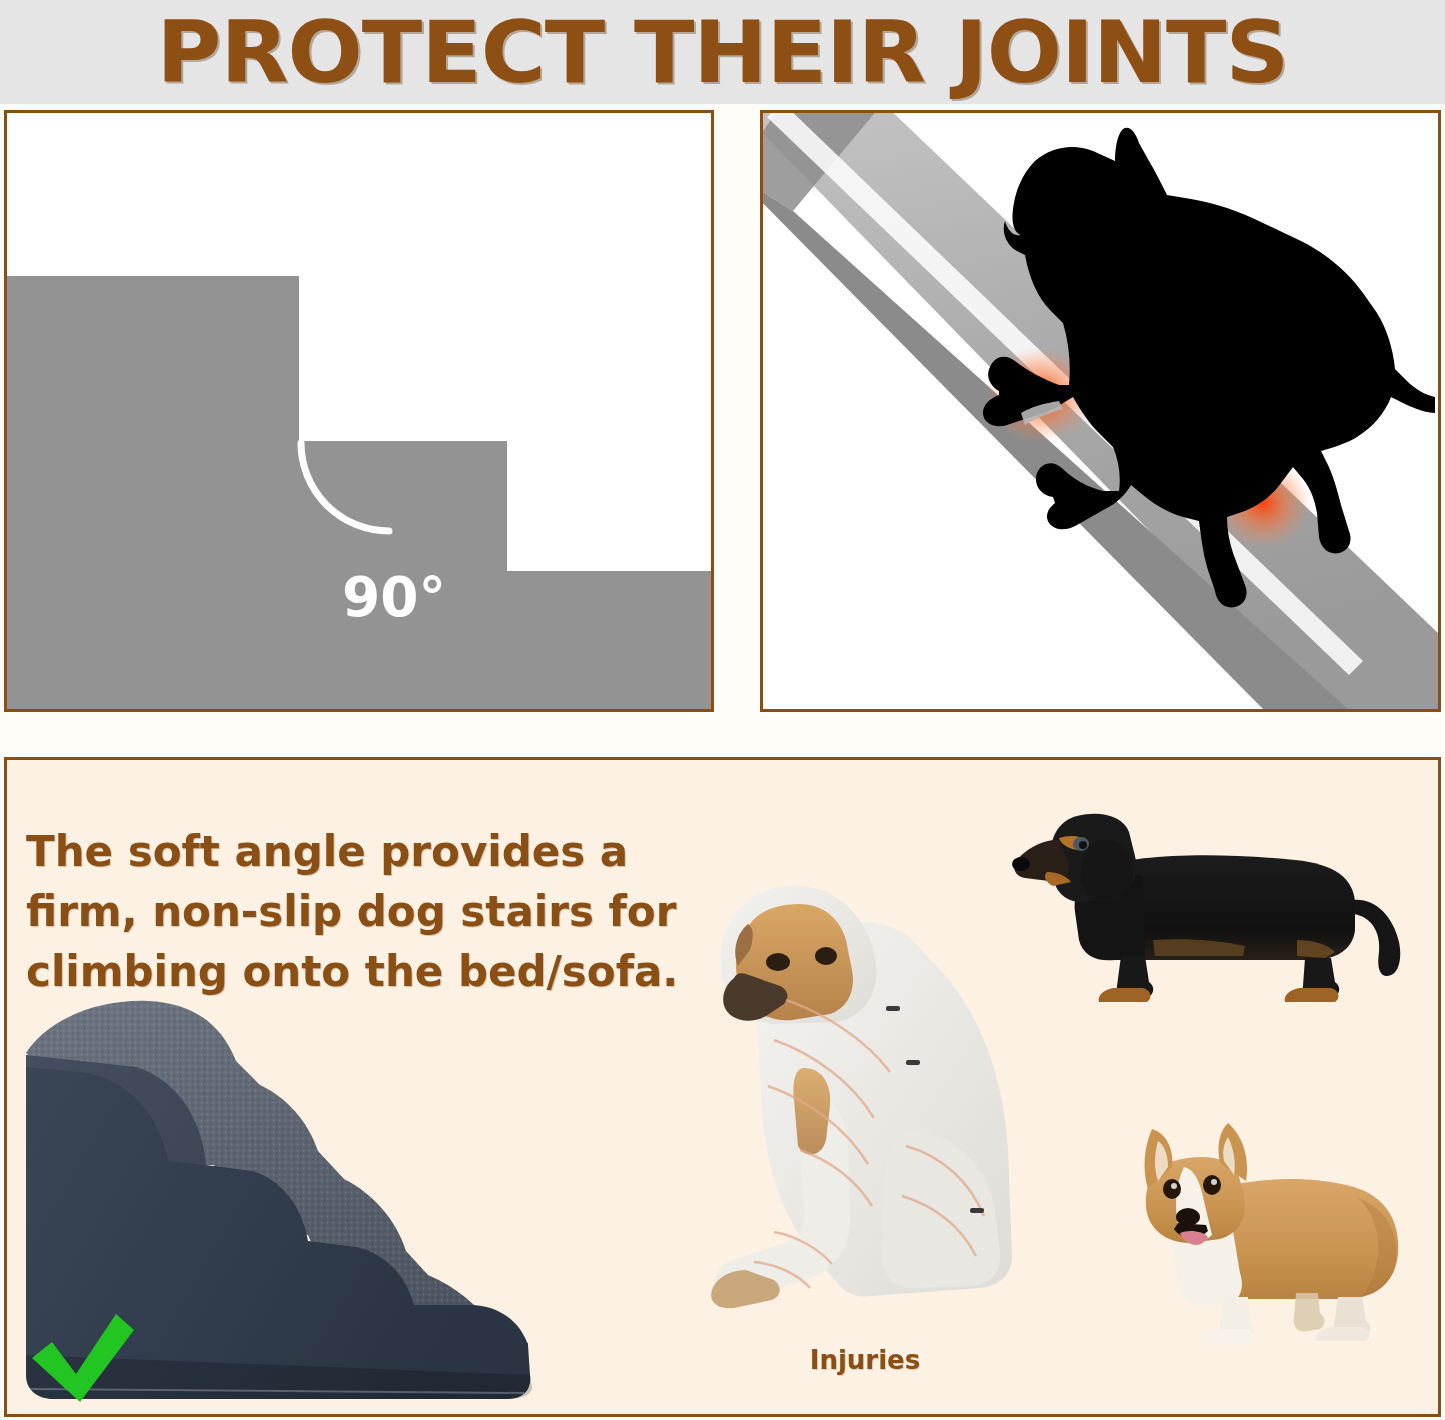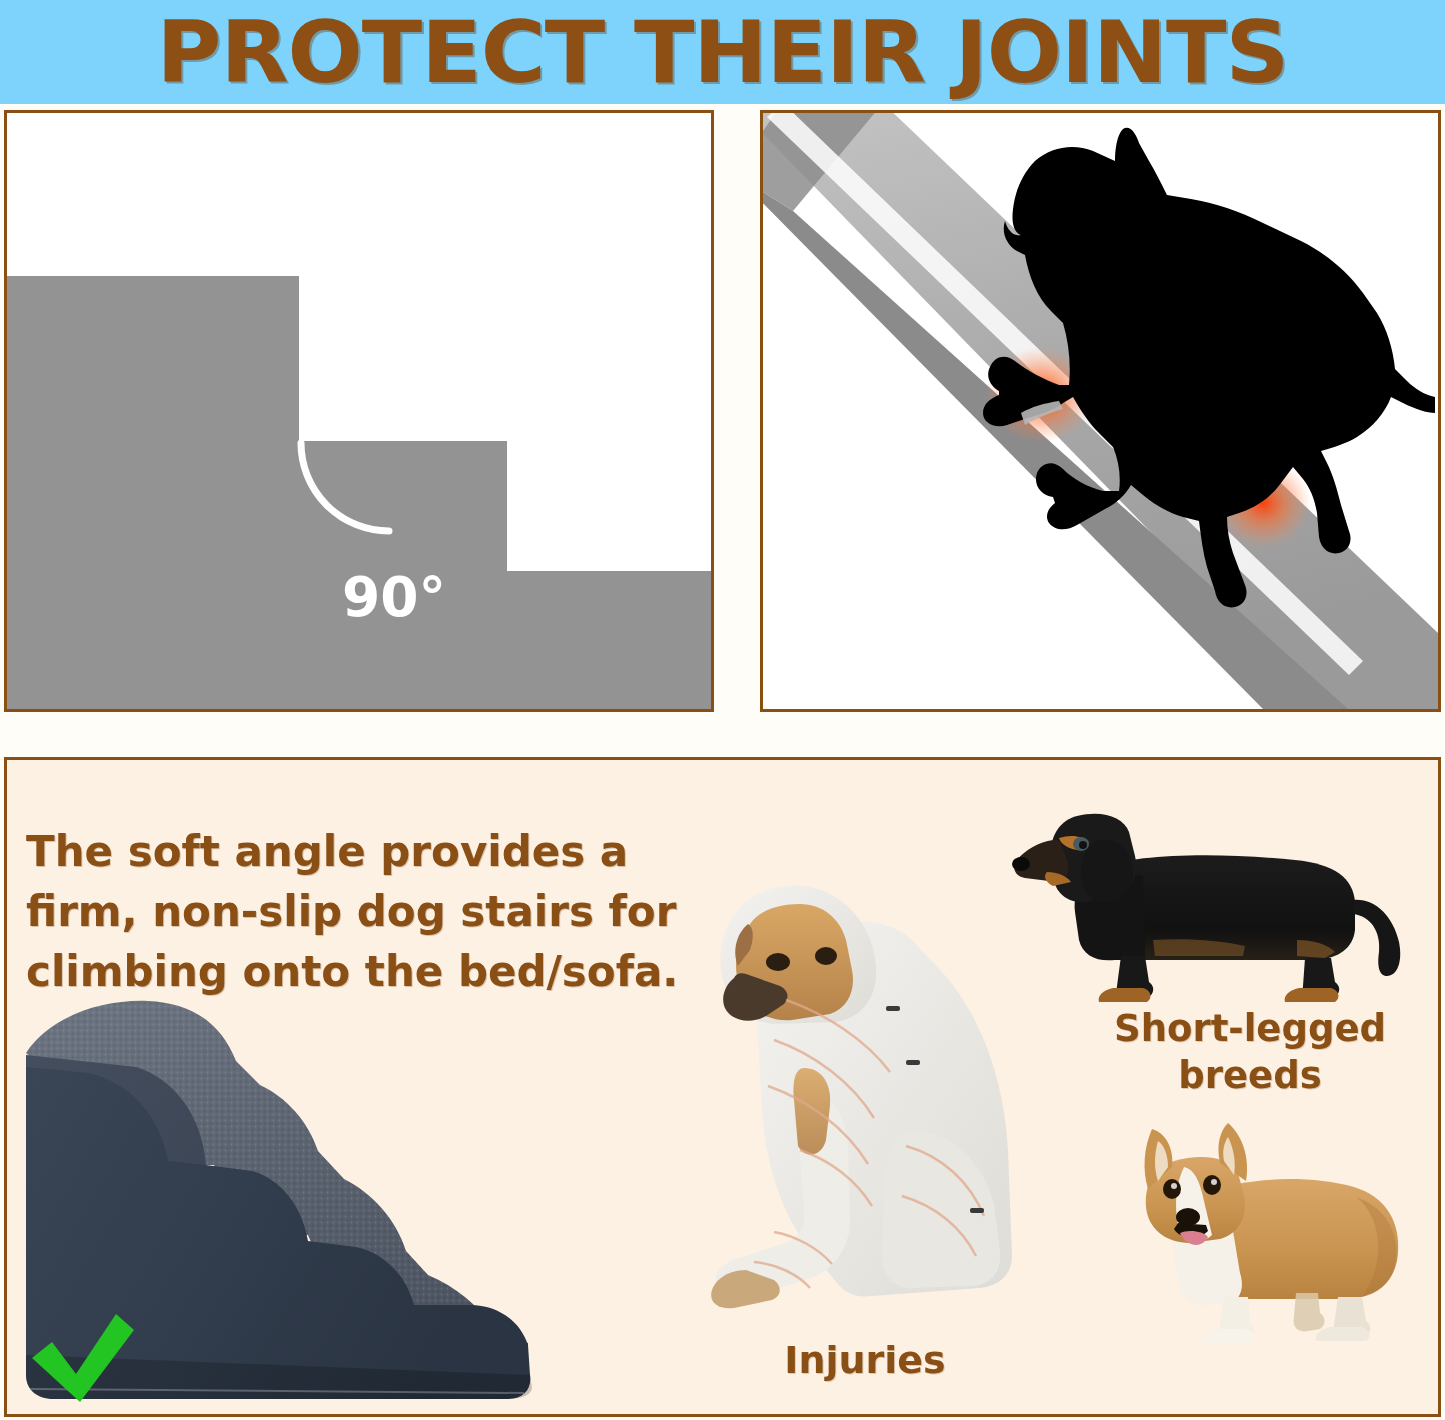--- a/index.html
+++ b/index.html
@@ -20,21 +20,21 @@
 
   
   .title-bar {
     position: absolute;
     left: 0; top: 0;
     width: 1445px;
     height: 104px;
     display: flex;
     align-items: center;
     justify-content: center;
-    background: #7dd3fc;
+    background: #e5e5e5;
   }
   .title-text {
     font-family: "DejaVu Sans", sans-serif;
     font-weight: bold;
     font-size: 86px;
     line-height: 86px;
     letter-spacing: -1px;
     color: #8e4f14;
     transform: scaleX(1.03);
     text-shadow: 2px 2px 0 rgba(90,48,10,0.35);
@@ -113,21 +113,21 @@
   .fig-caption {
     position: absolute;
     font-family: "DejaVu Sans", sans-serif;
     font-weight: bold;
     color: #8a4f14;
     text-align: center;
     text-shadow: 1px 1px 0 rgba(110,60,12,0.22);
     white-space: pre-line;
   }
   #cap-short  { left: 1060px; top: 1005px; width: 380px; font-size: 37px; line-height: 47px; }
-  #cap-injury { left: 700px;  top: 1338px; width: 330px; font-size: 38px; line-height: 44px; }
+  #cap-injury { left: 700px;  top: 1338px; width: 330px; font-size: 26px; line-height: 44px; }
   #cap-old    { left: 1030px; top: 1338px; width: 412px; font-size: 38px; line-height: 44px; }
 </style>
 </head>
 <body>
 
 <div id="page">
 
   <div class="title-bar">
     <div class="title-text">PROTECT THEIR JOINTS</div>
   </div>
@@ -525,17 +525,15 @@
     <path d="M 196 188 L 194 212 C 192 222, 198 228, 208 226 L 220 224
              C 226 220, 226 212, 220 208 L 218 188 Z" fill="#d8c9ad" opacity="0.85"></path>
 
     <path d="M 116 224 C 106 226, 100 232, 102 238 L 150 238 C 156 234, 154 226, 146 224 Z" fill="#f7f3ea"></path>
     <path d="M 230 222 C 220 224, 214 230, 216 236 L 266 236 C 272 232, 270 224, 262 222 Z" fill="#efe8dc"></path>
 
     <path d="M 256 92 C 284 102, 298 124, 296 152 C 294 174, 282 188, 262 192
              C 276 172, 282 148, 276 124 C 272 108, 264 98, 256 92 Z" fill="#a8743a" opacity="0.35"></path>
   </svg>
 
-  <div class="fig-caption" id="cap-short">Short-legged
-breeds</div>
   <div class="fig-caption" id="cap-injury">Injuries</div>
 
 </div>
 
 </body></html>

